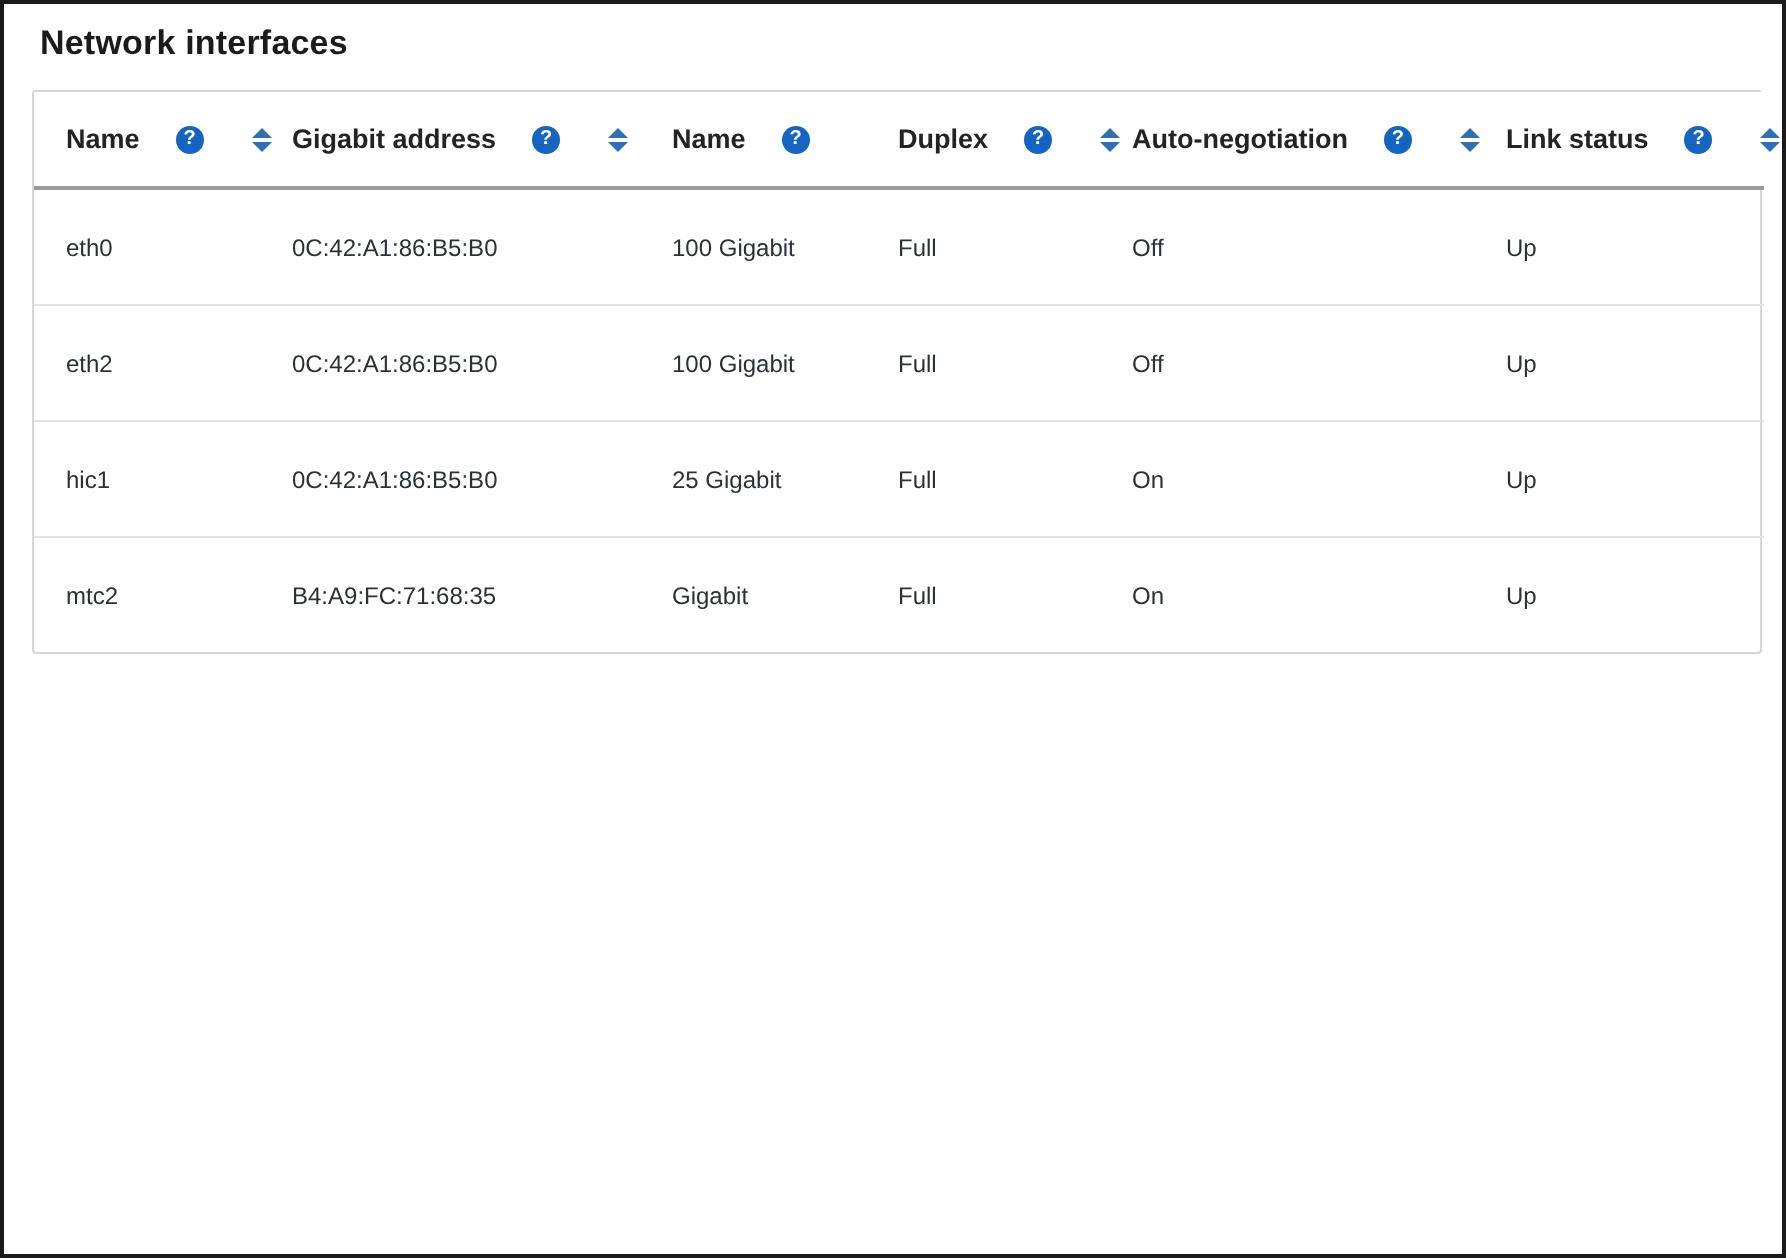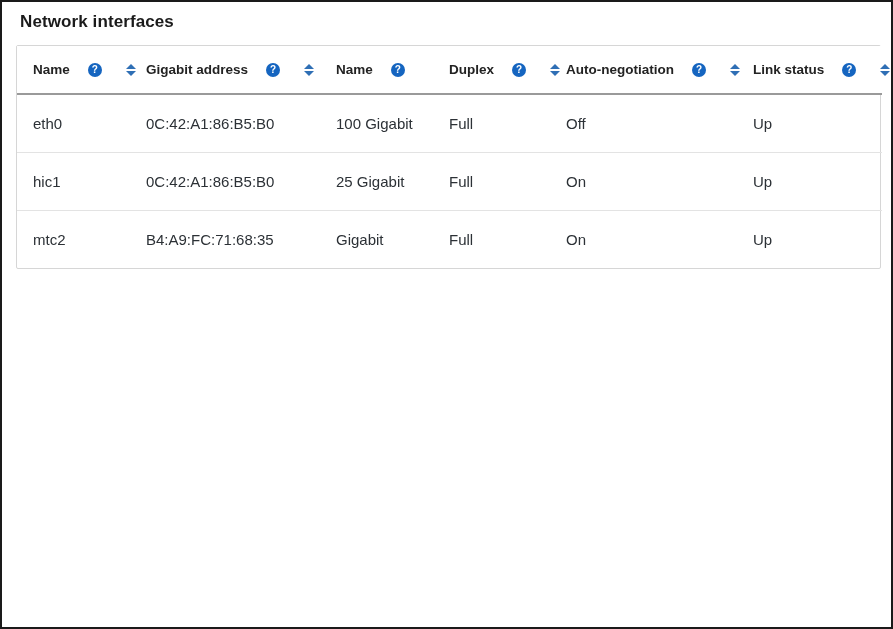--- a/index.html
+++ b/index.html
@@ -95,21 +95,21 @@
     border-bottom: 5px solid #2f6fb5;
   }
   .sort-icon .tri-down {
     width: 0; height: 0;
     border-left: 5px solid transparent;
     border-right: 5px solid transparent;
     border-top: 5px solid #2f6fb5;
   }
 
   table.netif tbody td {
-    font-size: 15px;
+    font-size: 12px;
     color: #2c3136;
     height: 57px;
     padding: 0 0 0 16px;
     vertical-align: middle;
     border-bottom: 1px solid #e3e3e3;
     white-space: nowrap;
     overflow: hidden;
     text-overflow: ellipsis;
   }
   table.netif tbody tr:last-child td {
@@ -202,20 +202,28 @@
       <tbody>
           <tr>
             <td>eth0</td>
             <td>0C:42:A1:86:B5:B0</td>
             <td>100 Gigabit</td>
             <td>Full</td>
             <td>Off</td>
             <td>Up</td>
           </tr>
           <tr>
+            <td>eth2</td>
+            <td>0C:42:A1:86:B5:B0</td>
+            <td>100 Gigabit</td>
+            <td>Full</td>
+            <td>Off</td>
+            <td>Up</td>
+          </tr>
+          <tr>
             <td>hic1</td>
             <td>0C:42:A1:86:B5:B0</td>
             <td>25 Gigabit</td>
             <td>Full</td>
             <td>On</td>
             <td>Up</td>
           </tr>
           <tr>
             <td>mtc2</td>
             <td>B4:A9:FC:71:68:35</td>

